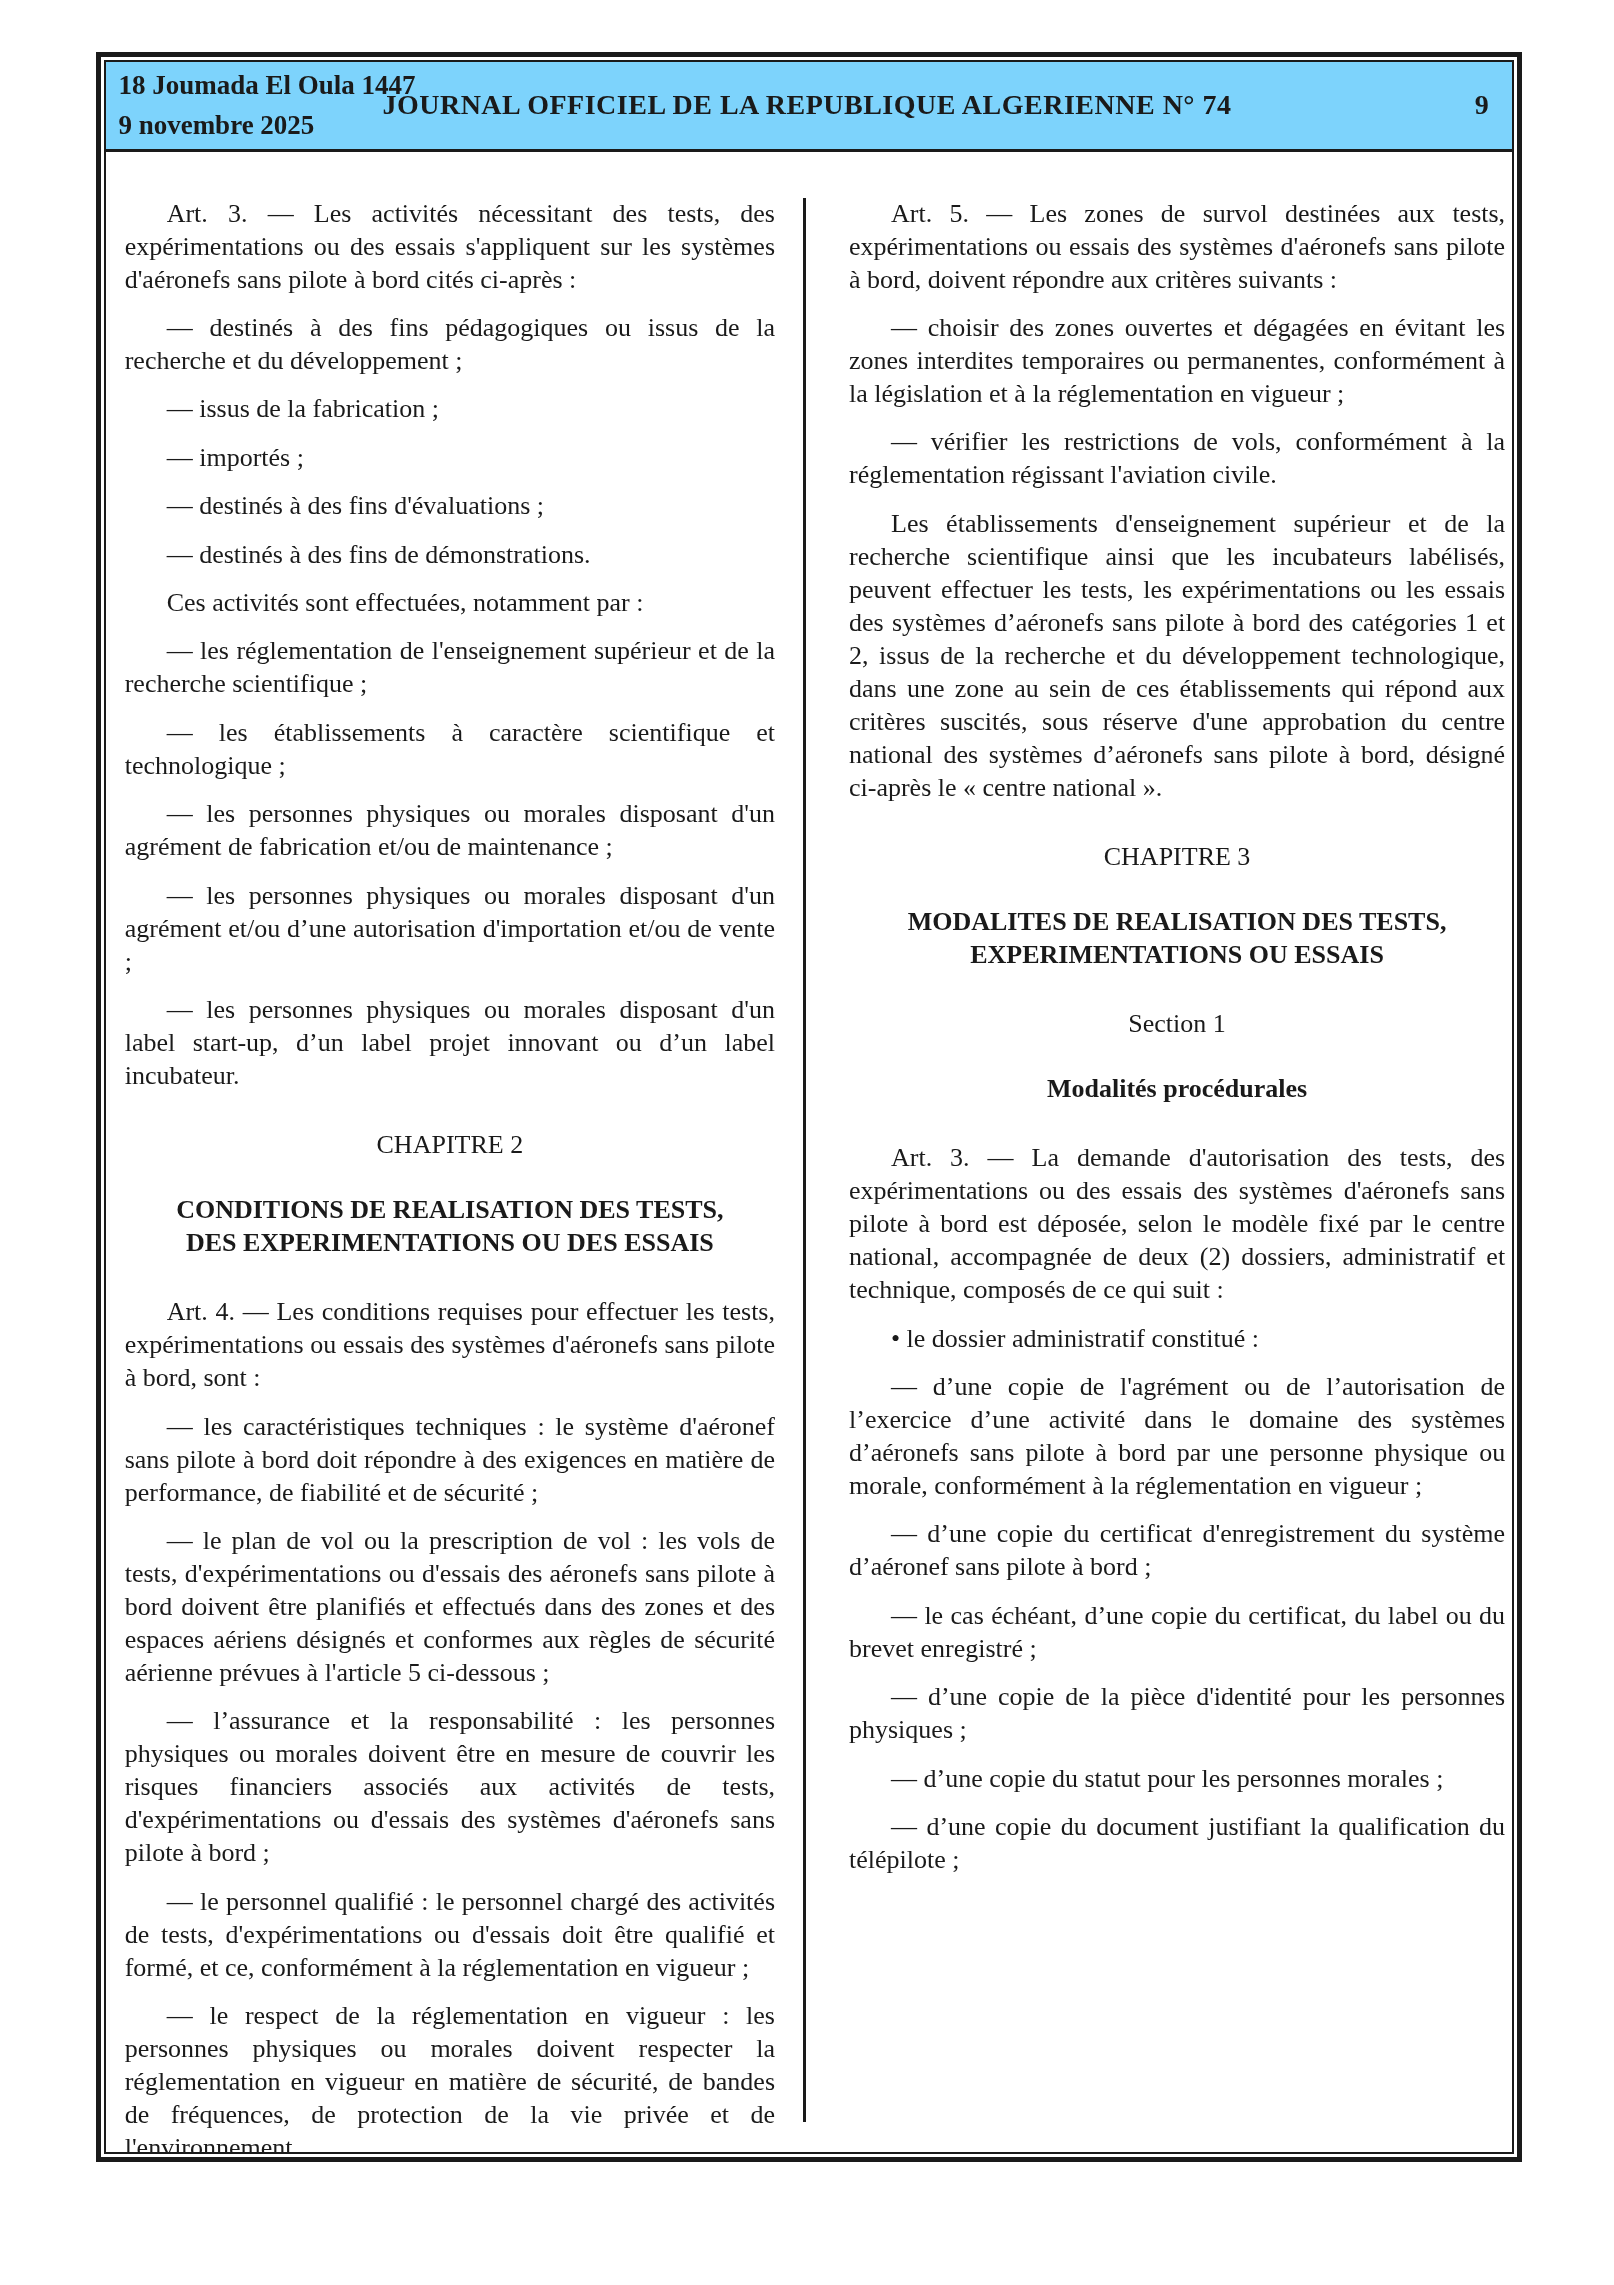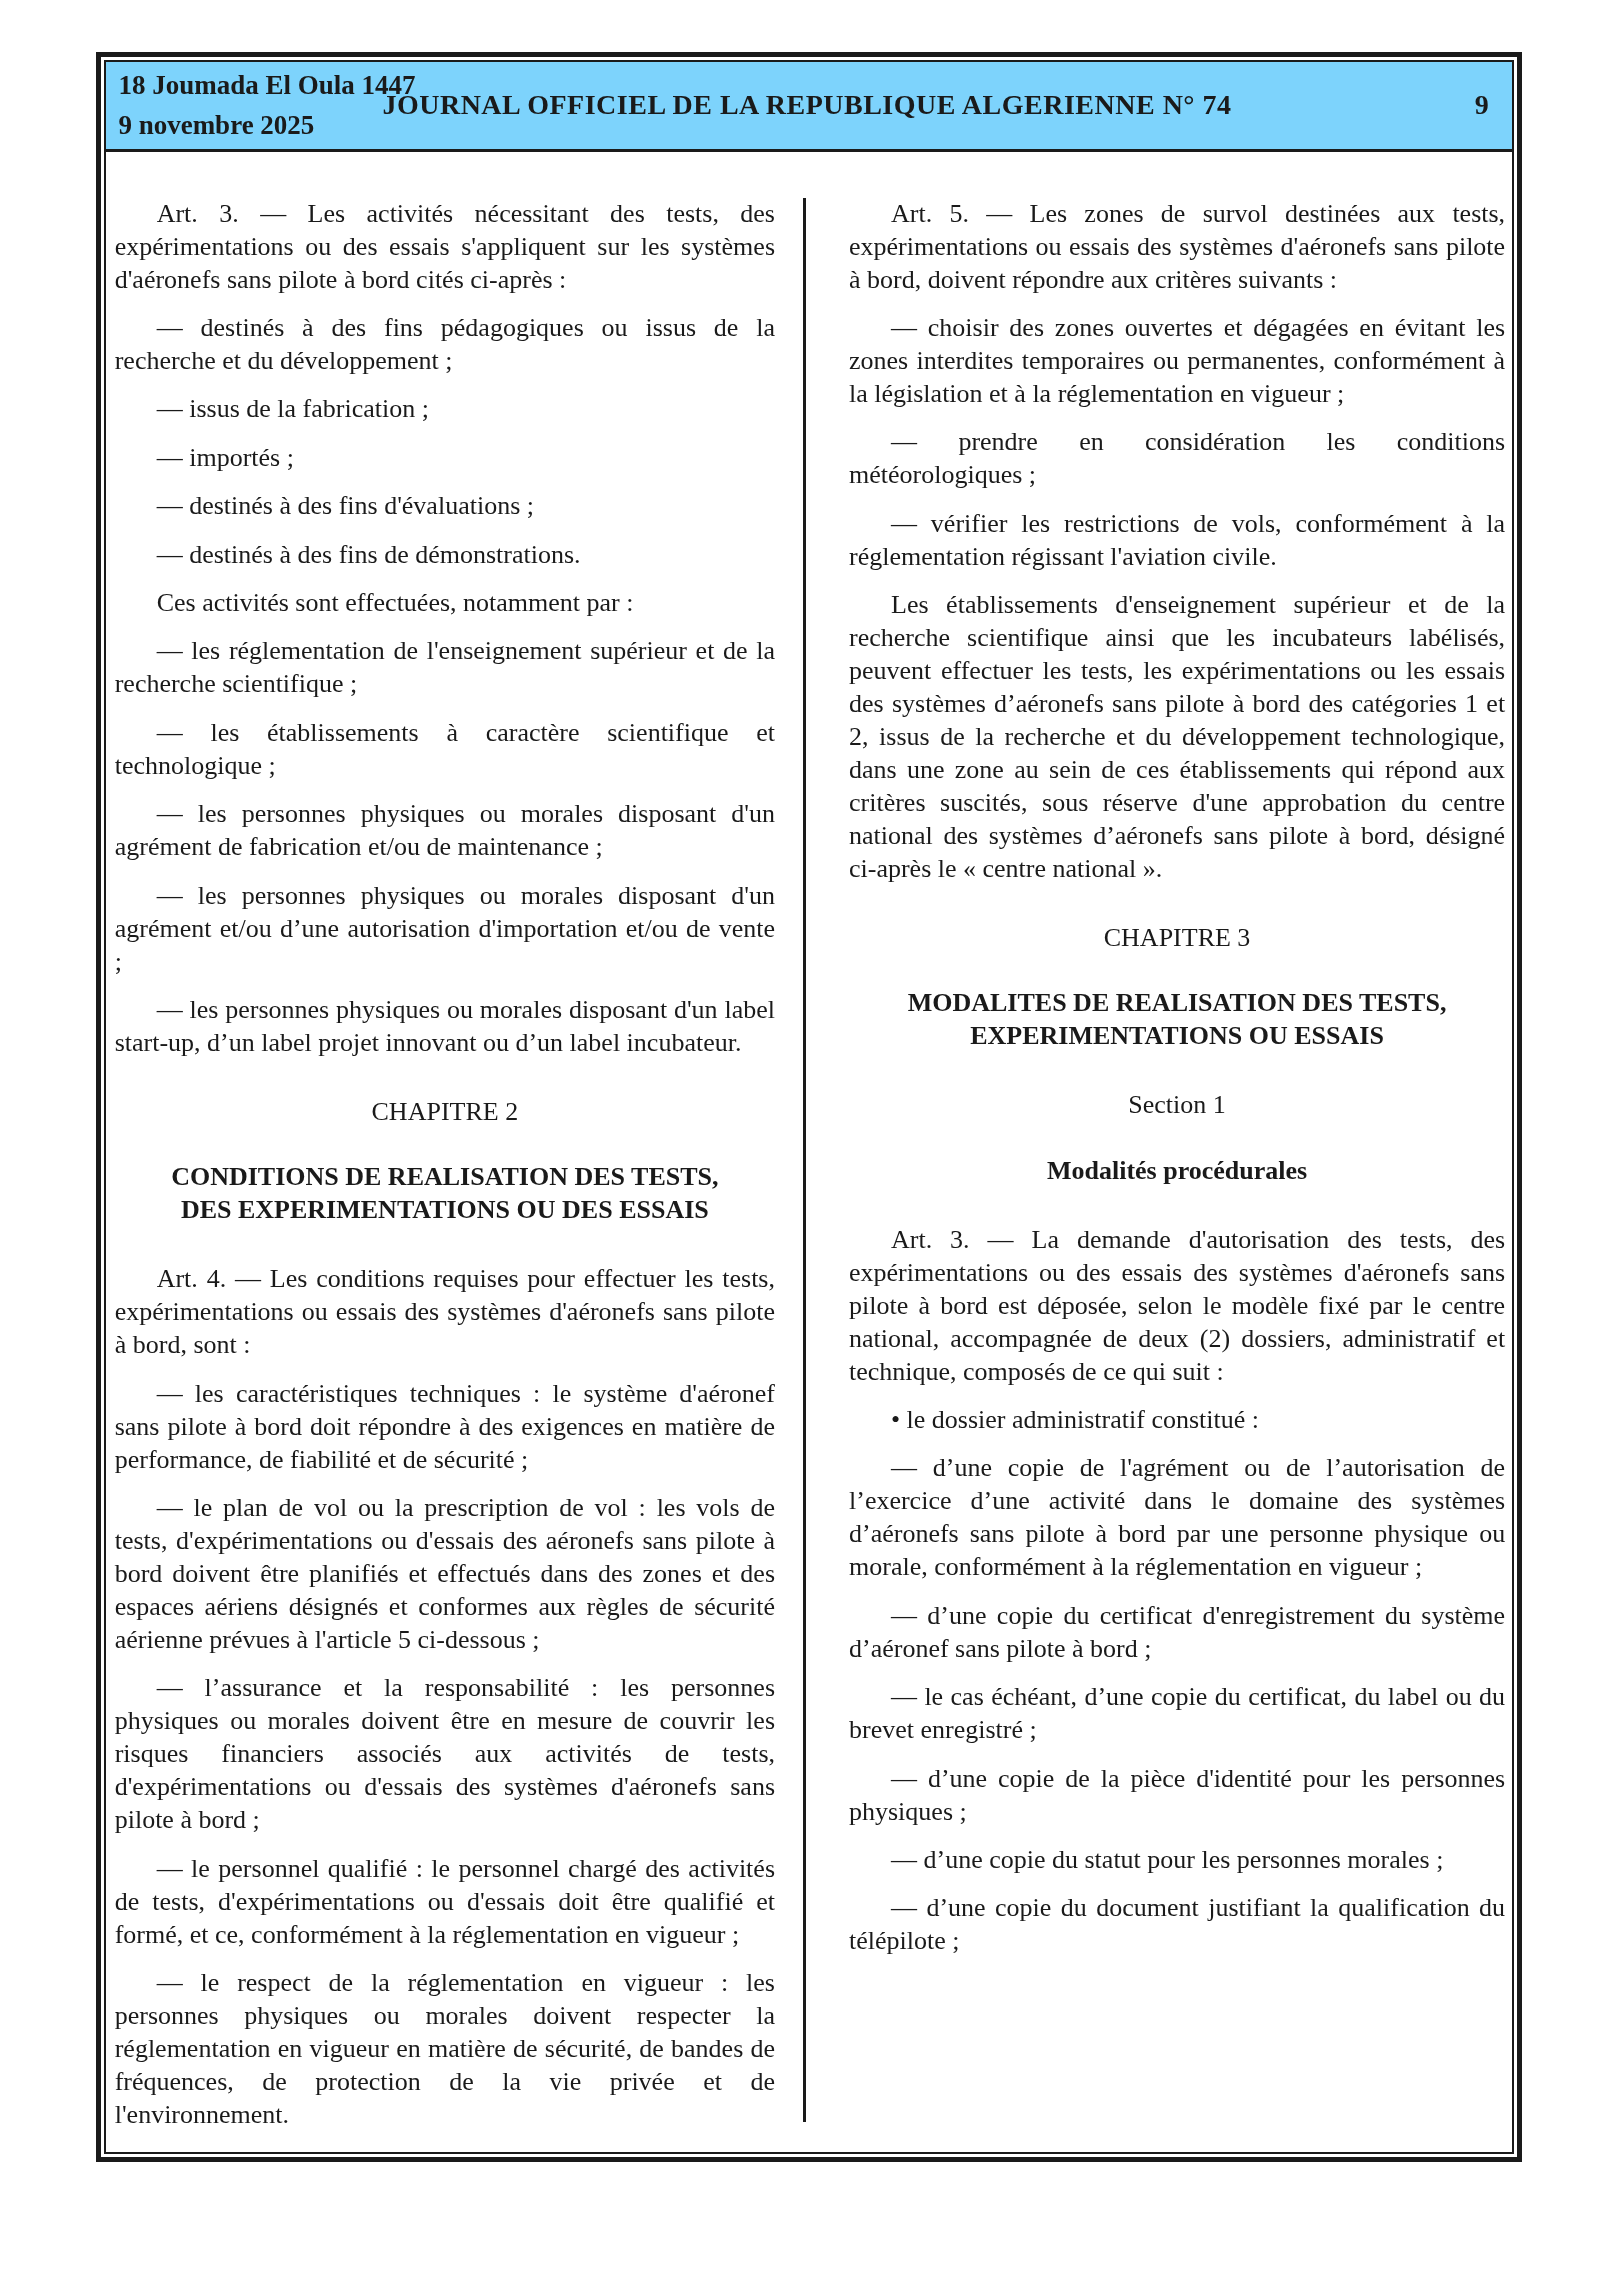--- a/index.html
+++ b/index.html
@@ -77,21 +77,21 @@
     bottom: 30px;
     width: 3.6px;
     background: #1a1a1a;
   }
   .col {
     width: 50%;
     box-sizing: border-box;
     padding-top: 45px;
     overflow: hidden;
   }
-  .col-left  { padding-left: 9px;  padding-right: 34px; }
+  .col-left  { padding-left: 19px;  padding-right: 34px; }
   .col-right { padding-left: 40px;  padding-right: 7.2px; }
   .col p {
     font-size: 26px;
     line-height: 33px;
     margin: 0 0 15.4px 0;
     text-align: justify;
     text-indent: 42px;
   }
   .col p.center-reg, .col p.center-bold {
     text-align: center;
@@ -140,21 +140,20 @@
         <p class="para">— les caractéristiques techniques : le système d'aéronef sans pilote à bord doit répondre à des exigences en matière de performance, de fiabilité et de sécurité ;</p>
         <p class="para">— le plan de vol ou la prescription de vol : les vols de tests, d'expérimentations ou d'essais des aéronefs sans pilote à bord doivent être planifiés et effectués dans des zones et des espaces aériens désignés et conformes aux règles de sécurité aérienne prévues à l'article 5 ci-dessous ;</p>
         <p class="para">— l’assurance et la responsabilité : les personnes physiques ou morales doivent être en mesure de couvrir les risques financiers associés aux activités de tests, d'expérimentations ou d'essais des systèmes d'aéronefs sans pilote à bord ;</p>
         <p class="para">— le personnel qualifié : le personnel chargé des activités de tests, d'expérimentations ou d'essais doit être qualifié et formé, et ce, conformément à la réglementation en vigueur ;</p>
         <p class="para">— le respect de la réglementation en vigueur : les personnes physiques ou morales doivent respecter la réglementation en vigueur en matière de sécurité, de bandes de fréquences, de protection de la vie privée et de l'environnement.</p>
       </div>
 
       <div class="col col-right">
         <p class="para">Art. 5. — Les zones de survol destinées aux tests, expérimentations ou essais des systèmes d'aéronefs sans pilote à bord, doivent répondre aux critères suivants :</p>
         <p class="para">— choisir des zones ouvertes et dégagées en évitant les zones interdites temporaires ou permanentes, conformément à la législation et à la réglementation en vigueur ;</p>
-        <p class="para">— prendre en considération les conditions météorologiques ;</p>
         <p class="para">— vérifier les restrictions de vols, conformément à la réglementation régissant l'aviation civile.</p>
         <p class="para">Les établissements d'enseignement supérieur et de la recherche scientifique ainsi que les incubateurs labélisés, peuvent effectuer les tests, les expérimentations ou les essais des systèmes d’aéronefs sans pilote à bord des catégories 1 et 2, issus de la recherche et du développement technologique, dans une zone au sein de ces établissements qui répond aux critères suscités, sous réserve d'une approbation du centre national des systèmes d’aéronefs sans pilote à bord, désigné ci-après le « centre national ».</p>
         <p class="center-reg">CHAPITRE 3</p>
         <p class="center-bold">MODALITES DE REALISATION DES TESTS,
 EXPERIMENTATIONS OU ESSAIS</p>
         <p class="center-reg">Section 1</p>
         <p class="center-bold">Modalités procédurales</p>
         <p class="para">Art. 3. — La demande d'autorisation des tests, des expérimentations ou des essais des systèmes d'aéronefs sans pilote à bord est déposée, selon le modèle fixé par le centre national, accompagnée de deux (2) dossiers, administratif et technique, composés de ce qui suit :</p>
         <p class="para">• le dossier administratif constitué :</p>
         <p class="para">— d’une copie de l'agrément ou de l’autorisation de l’exercice d’une activité dans le domaine des systèmes d’aéronefs sans pilote à bord par une personne physique ou morale, conformément à la réglementation en vigueur ;</p>

